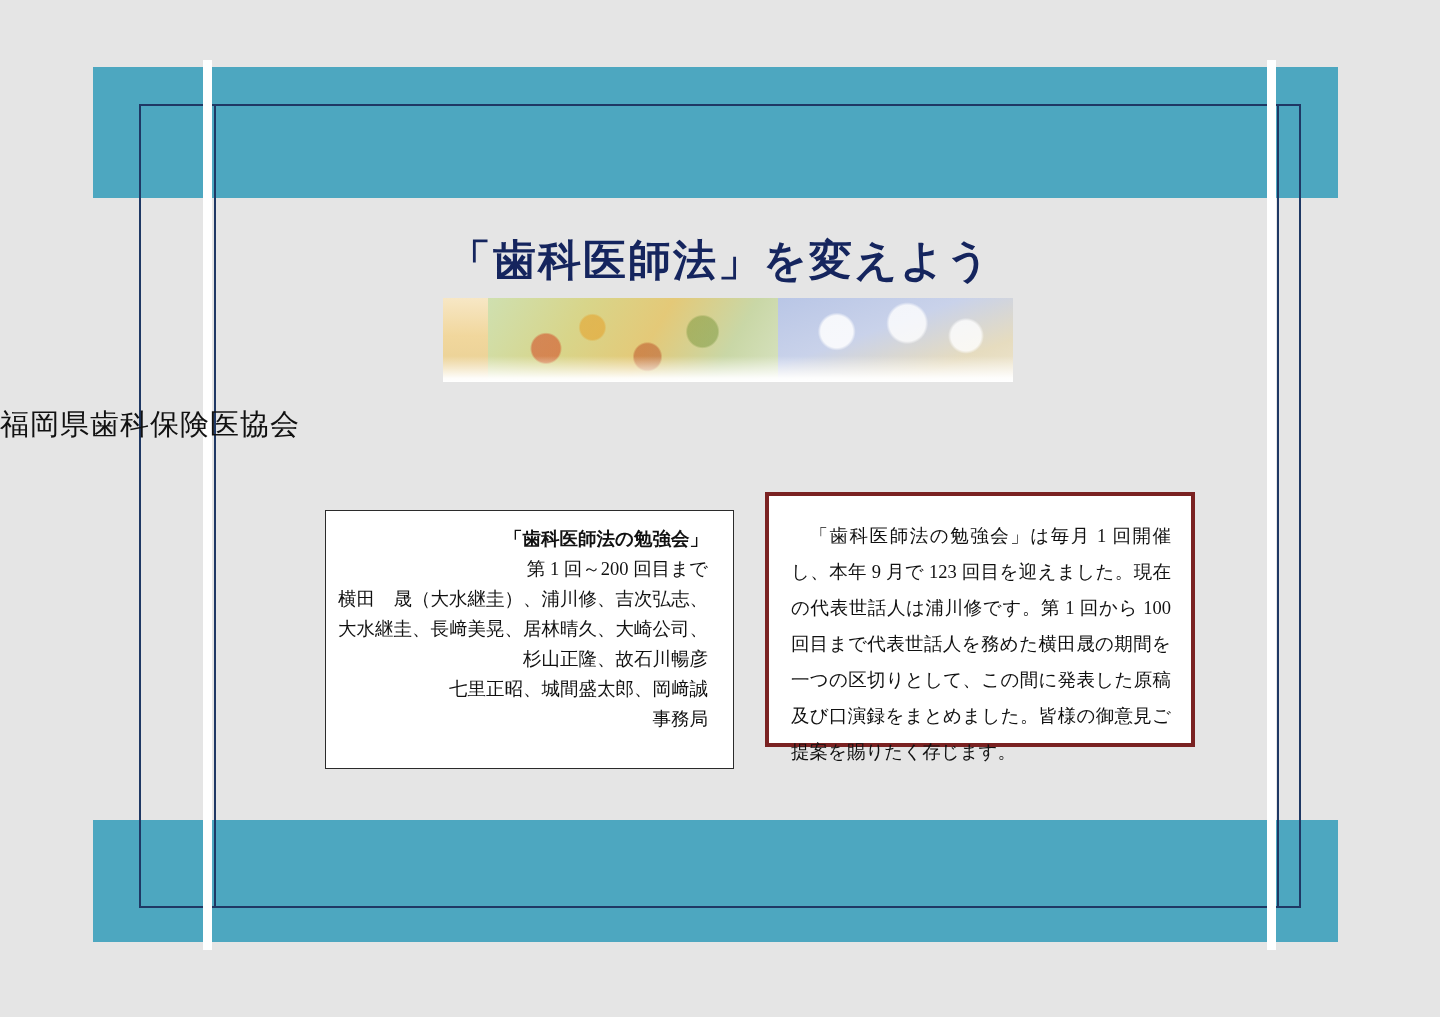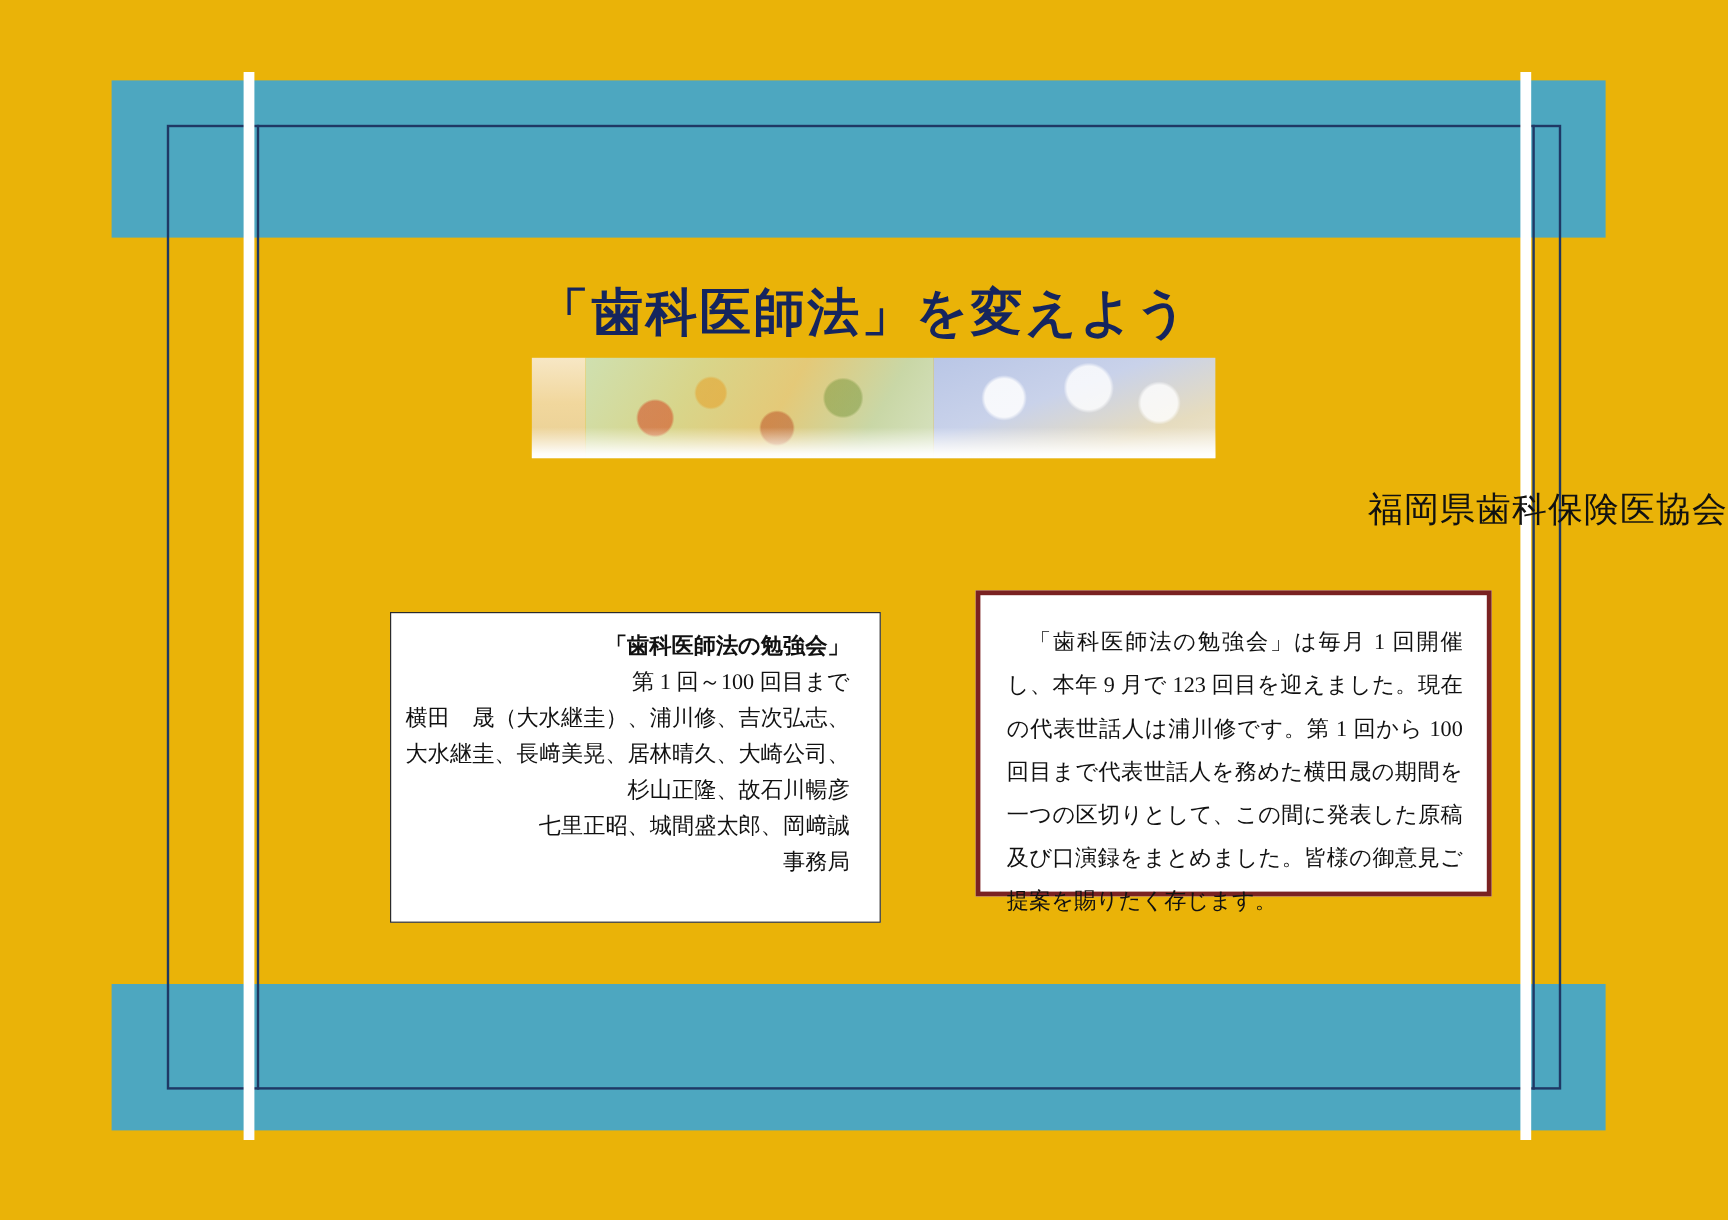--- a/index.html
+++ b/index.html
@@ -21,21 +21,21 @@
     height: 1017px;
     background: #ffffff;
   }
 
   .sheet {
     position: absolute;
     left: 0px;
     top: 0px;
     width: 1440px;
     height: 1017px;
-    background: #eab308;
+    background: #e5e5e5;
     box-sizing: border-box;
   }
 
   
   .band-top {
     position: absolute;
     left: 93px;
     top: 67px;
     width: 1245px;
     height: 131px;
@@ -140,21 +140,21 @@
     width: 570px; height: 26px;
     background: linear-gradient(180deg, rgba(255,255,255,0) 0%, rgba(255,255,255,.95) 85%, #fff 100%);
   }
 
   
   .org {
     position: absolute;
     left: 0;
     top: 405px;
     width: 1440px;
-    text-align: right;
+    text-align: left;
     font-family: Liberation Sans, sans-serif;
     font-size: 29px;
     color: #111111;
     letter-spacing: 1px;
   }
 
   
   .box-left {
     position: absolute;
     left: 325px;
@@ -182,21 +182,20 @@
     height: 255px;
     border: 4px solid #7a2222;
     box-sizing: border-box;
     background: #ffffff;
     padding: 22px 20px 0 22px;
     font-size: 18.5px;
     color: #111;
     line-height: 1.95;
     text-align: justify;
     text-justify: inter-character;
-    margin-left: 48px;
   }
   .box-right p { margin: 0; text-indent: 1em; }
 </style>
 </head>
 <body>
 
 <div class="page">
   <div class="sheet">
 
     <div class="band-top"></div>
@@ -217,21 +216,21 @@
       <div class="strip-a"></div>
       <div class="strip-b"></div>
       <div class="strip-c"></div>
       <div class="strip-fade"></div>
     </div>
 
     <div class="org">福岡県歯科保険医協会</div>
 
     <div class="box-left">
       <div class="ln head">「歯科医師法の勉強会」</div>
-      <div class="ln">第 1 回～100 回目まで</div>
+      <div class="ln">第 1 回～200 回目まで</div>
       <div class="ln">横田　晟（大水継圭）、浦川修、吉次弘志、</div>
       <div class="ln">大水継圭、長﨑美晃、居林晴久、大崎公司、</div>
       <div class="ln">杉山正隆、故石川暢彦</div>
       <div class="ln">七里正昭、城間盛太郎、岡﨑誠</div>
       <div class="ln">事務局</div>
     </div>
 
     <div class="box-right">
       <p>「歯科医師法の勉強会」は毎月 1 回開催し、本年 9 月で 123 回目を迎えました。現在の代表世話人は浦川修です。第 1 回から 100 回目まで代表世話人を務めた横田晟の期間を一つの区切りとして、この間に発表した原稿及び口演録をまとめました。皆様の御意見ご提案を賜りたく存じます。</p>
     </div>

